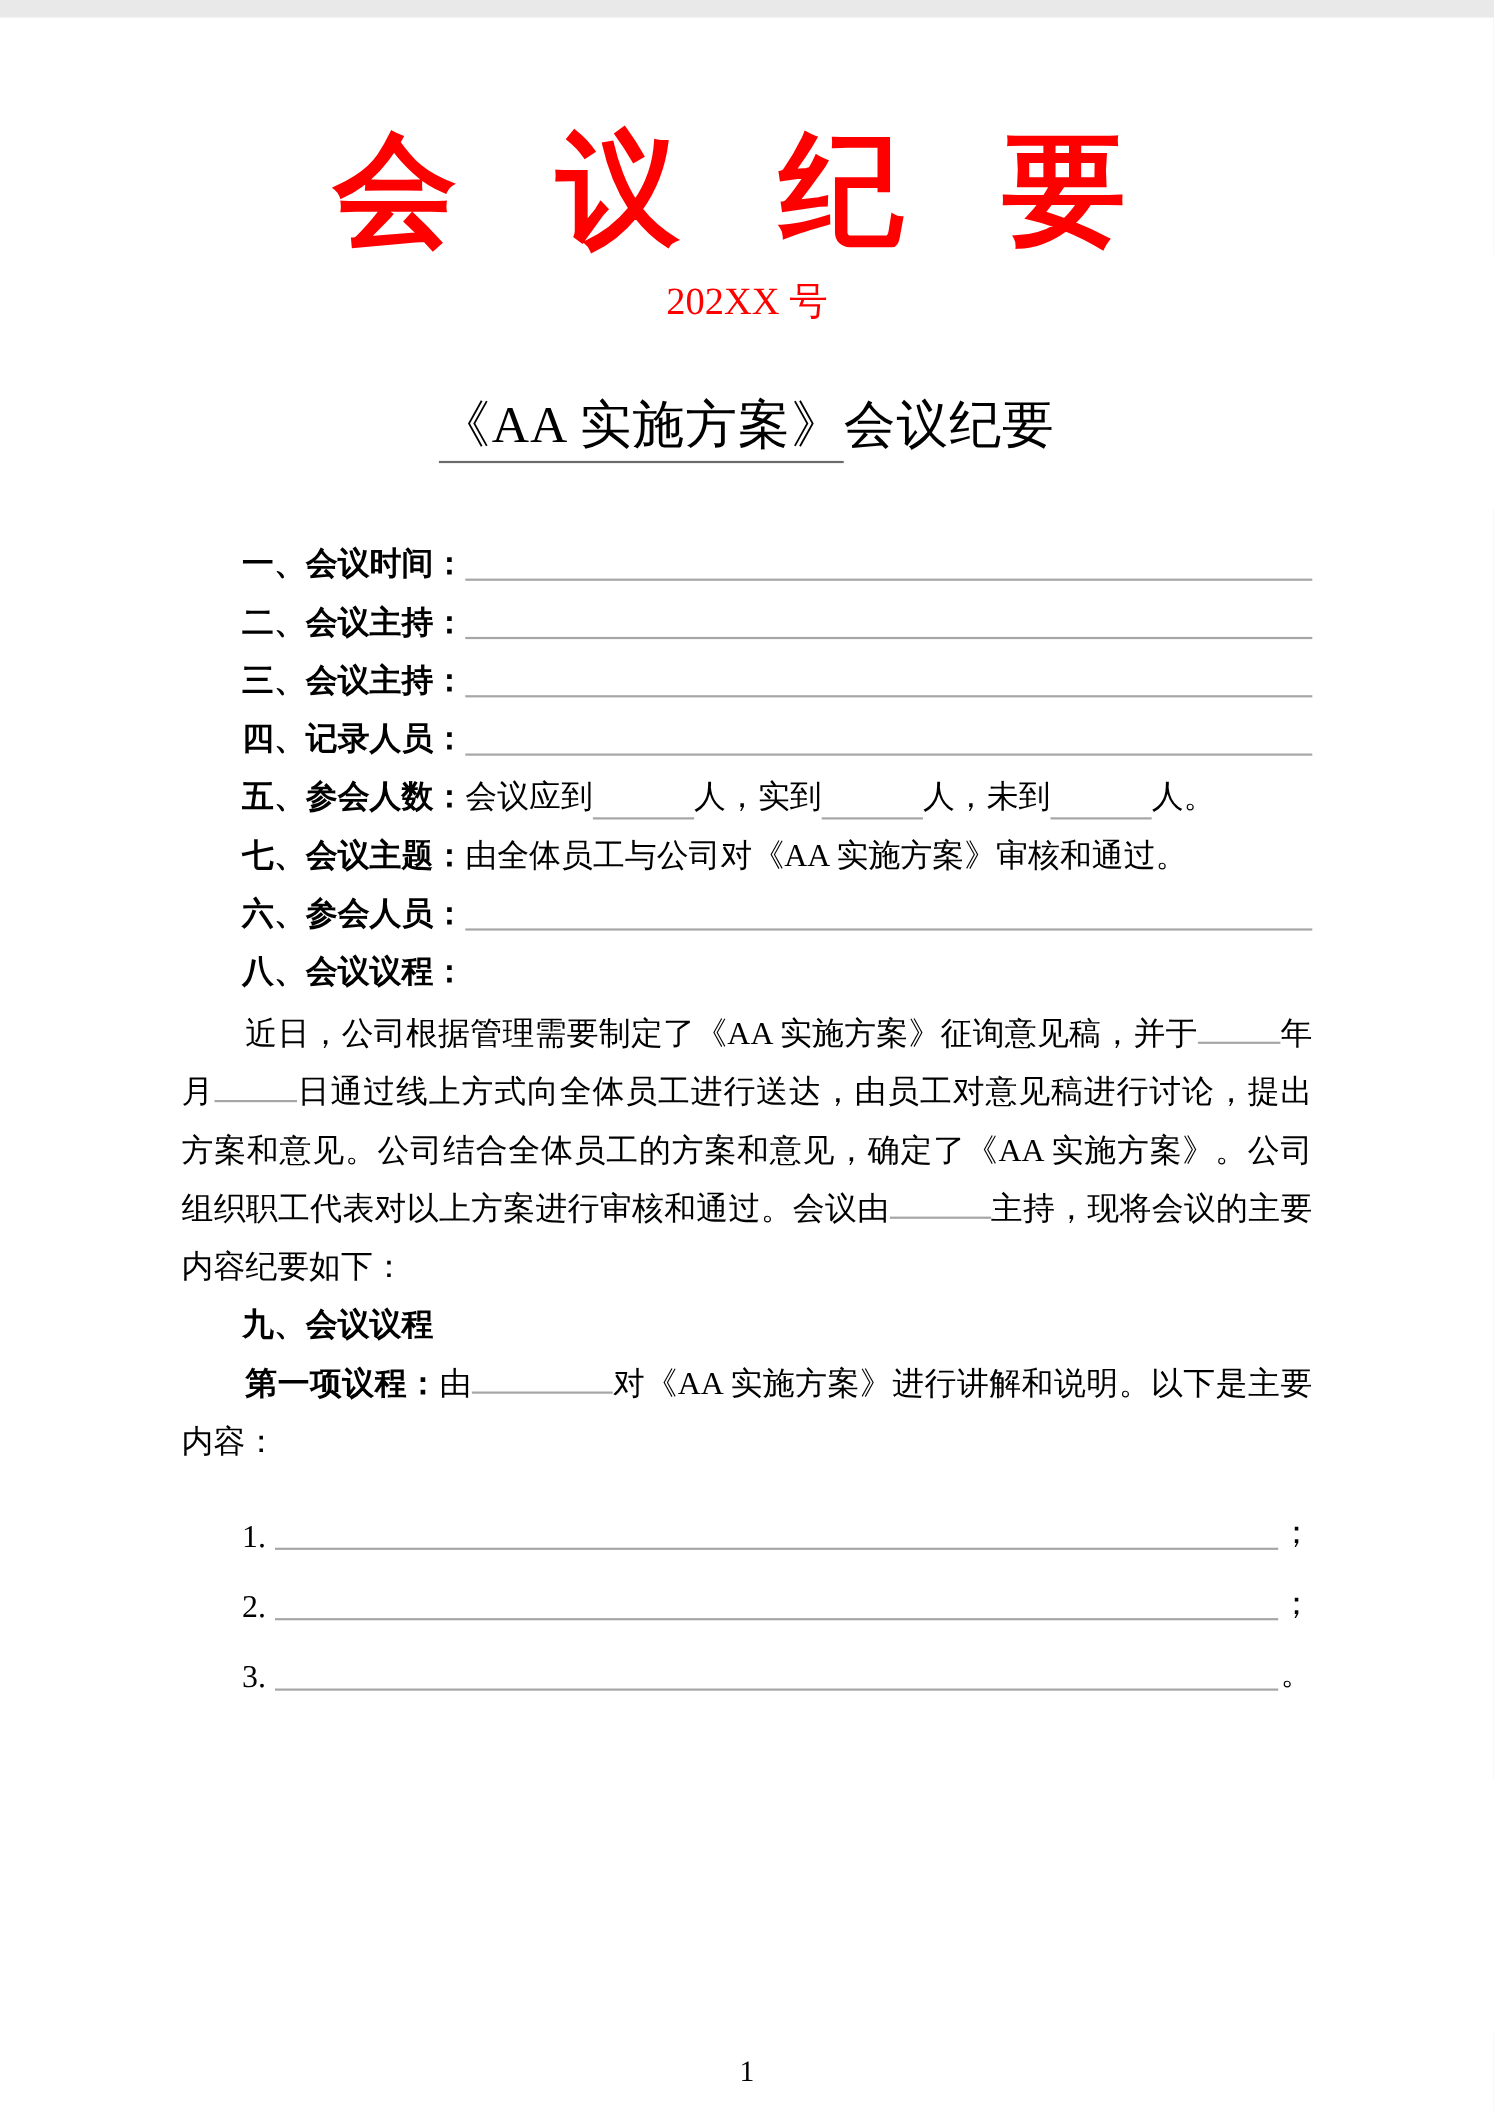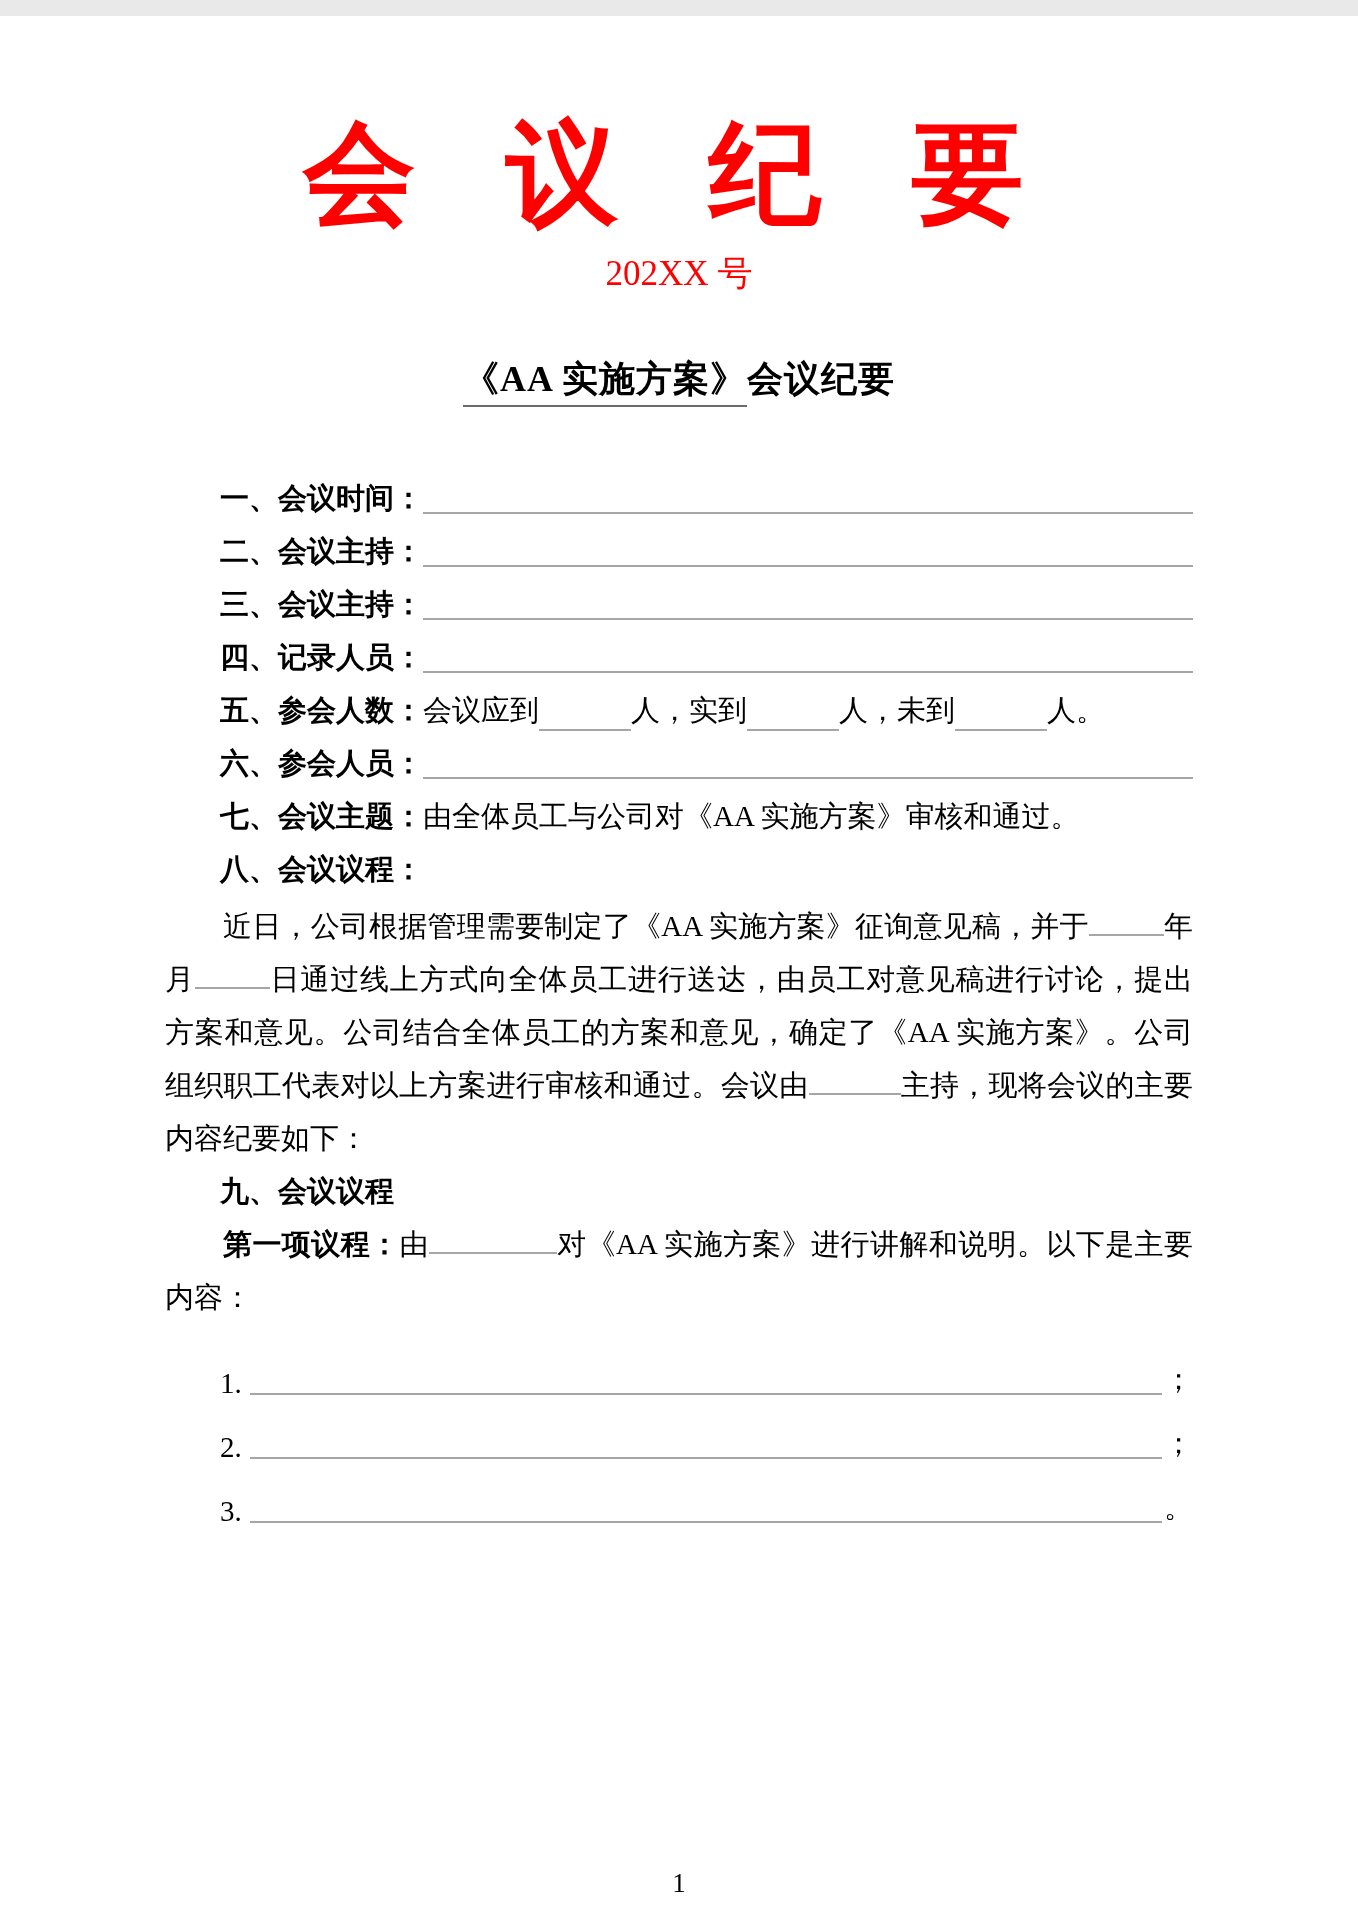--- a/index.html
+++ b/index.html
@@ -40,22 +40,22 @@
     font-size:30px;
     font-weight:bold;
     padding-bottom:10px;
     border-bottom:4px solid #ff0000;
   }
 
   
   .doc-title {
     margin-top:58px;
     text-align:center;
-    font-size:36px;
-    font-weight:700;
+    font-size:47px;
+    font-weight:400;
     letter-spacing:1px;
   }
   .doc-title .u {
     border-bottom:2px solid #6b6b6b;
     padding-bottom:6px;
   }
 
   
   .body-block { margin-top:62px; font-size:29px; }
 
@@ -153,27 +153,27 @@
       <span>会议应到</span>
         <span class="blank w90"></span>
         <span>人，实到</span>
         <span class="blank w90"></span>
         <span>人，未到</span>
         <span class="blank w90"></span>
         <span>人。</span>
     </div>
 
     <div class="row">
-      <span class="label">六、参会人员：</span>
-      <span class="fill-line"></span>
-    </div>
-
-    <div class="row">
       <span class="label">七、会议主题：</span>
       <span>由全体员工与公司对《AA 实施方案》审核和通过。</span>
+    </div>
+
+    <div class="row">
+      <span class="label">六、参会人员：</span>
+      <span class="fill-line"></span>
     </div>
 
     <div class="row">
       <span class="label">八、会议议程：</span>
     </div>
 
     <p class="para">
       <span>近日，公司根据管理需要制定了《AA 实施方案》征询意见稿，并于</span><span class="blank w75"></span><span>年月</span><span class="blank w75"></span><span>日通过线上方式向全体员工进行送达，由员工对意见稿进行讨论，提出方案和意见。公司结合全体员工的方案和意见，确定了《AA 实施方案》。公司组织职工代表对以上方案进行审核和通过。会议由</span><span class="blank w90"></span><span>主持，现将会议的主要内容纪要如下：</span>
     </p>
 

